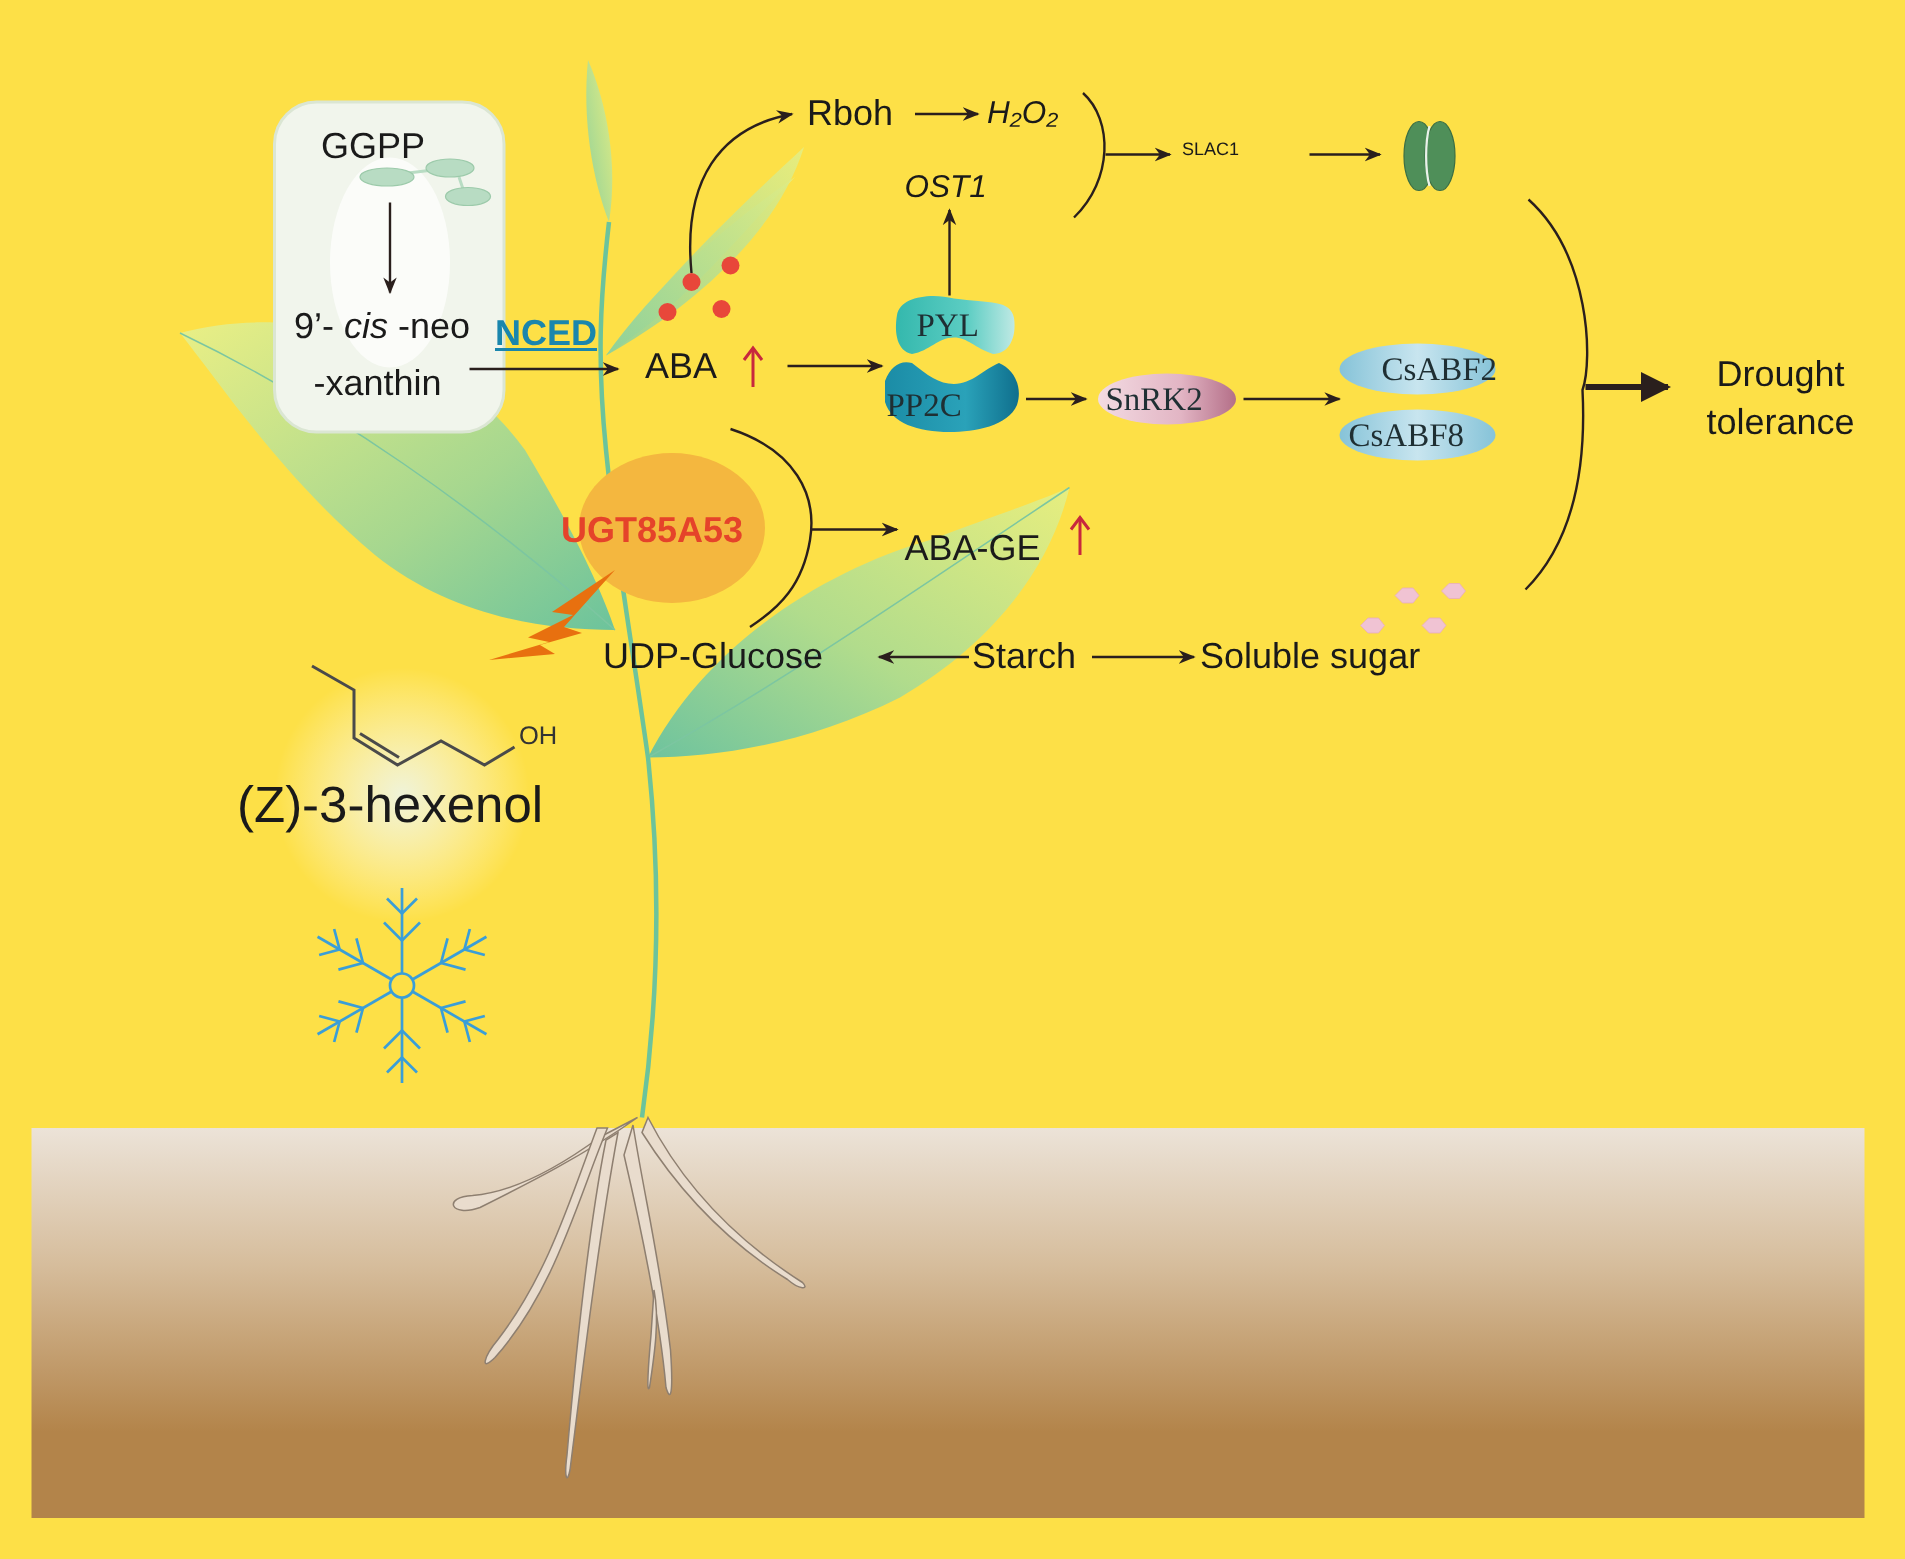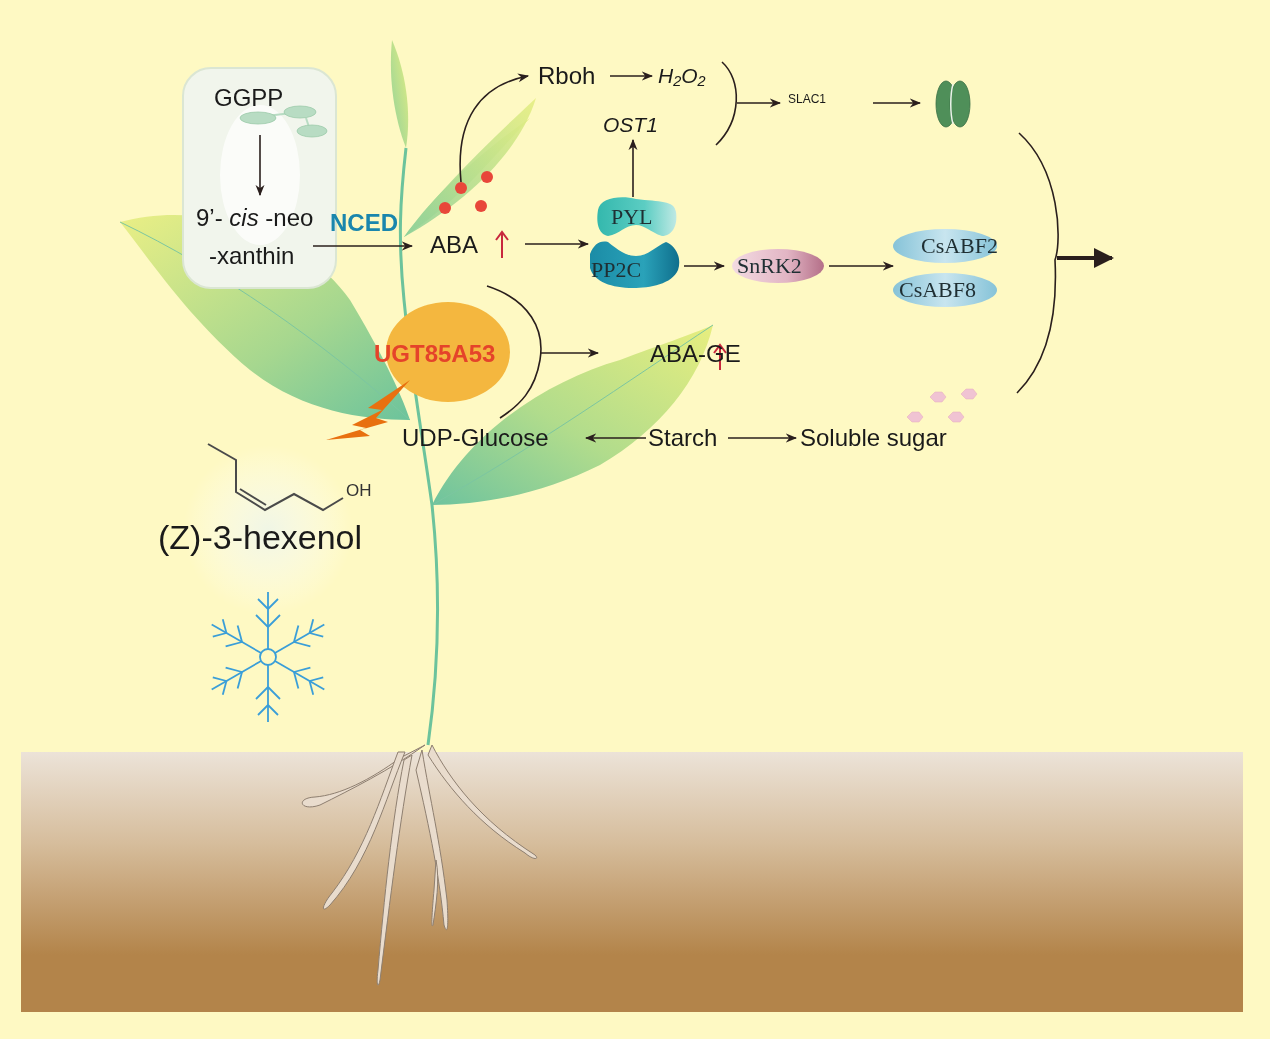--- a/index.html
+++ b/index.html
@@ -1,16 +1,16 @@
 <!DOCTYPE html>
 <html><head>
 <meta charset="utf-8">
 <style>
   html,body{margin:0;padding:0;background:#ffffff;}
-  #stage{position:relative;width:1270px;height:1039px;overflow:hidden;background:#fef9c3;font-family:"Liberation Sans",sans-serif;color:#1a1a1a;}
+  #stage{position:relative;width:1270px;height:1039px;overflow:hidden;background:#fde047;font-family:"Liberation Sans",sans-serif;color:#1a1a1a;}
   svg#art{position:absolute;left:0;top:0;}
   .lbl{position:absolute;white-space:nowrap;line-height:1;}
   .sans{font-family:"Liberation Sans",sans-serif;}
   .serif{font-family:"Liberation Serif",serif;}
   .t24{font-size:24px;}
   .t22{font-size:21px;font-style:italic;}
   .t20{font-size:12px;}
   .nced{color:#1a86ad;font-weight:bold;font-size:24px;}
   .ugt{color:#e5432a;font-weight:bold;font-size:24px;}
   .pill{color:#1f2f33;font-size:22px;}
@@ -202,39 +202,43 @@
     <polyline points="714,353 720,345 726,353"></polyline>
   </g>
 </svg>
 
 <div class="lbl sans t24" style="left:214px;top:86px;">GGPP</div>
 
 <div class="lbl sans t24" style="left:196px;top:206px;">
   <span>9’- </span><i>cis</i><span> -neo</span>
 </div>
 <div class="lbl sans t24" style="left:209px;top:244px;">-xanthin</div>
-<div class="lbl nced" style="left:330px;top:211px;">NCED</div>
+<div class="lbl nced" style="left:330px;top:211px;text-decoration:underline;">NCED</div>
 
 <div class="lbl sans t24" style="left:430px;top:233px;">ABA</div>
 
 <div class="lbl sans t24" style="left:538px;top:64px;text-align:right;">Rboh</div>
 <div class="lbl sans t22" style="left:658px;top:65px;">H₂O₂</div>
 <div class="lbl sans t22" style="left:603px;top:114px;">OST1</div>
 <div class="lbl sans t20" style="left:788px;top:93px;">SLAC1</div>
 
 
 <div class="lbl serif pill" style="left:611px;top:206px;">PYL</div>
 <div class="lbl serif pill" style="left:591px;top:259px;">PP2C</div>
 <div class="lbl serif pill" style="left:737px;top:255px;">SnRK2</div>
 <div class="lbl serif pill" style="left:899px;top:235px;margin-left:22px;">CsABF2</div>
 <div class="lbl serif pill" style="left:899px;top:279px;">CsABF8</div>
 
+<div class="lbl sans t24 center" style="left:1122px;top:234px;width:130px;line-height:32px;">
+  <div>Drought</div>
+  <div>tolerance</div>
+</div>
 
 <div class="lbl ugt" style="left:374px;top:342px;">UGT85A53</div>
-<div class="lbl sans t24" style="left:603px;top:342px;margin-left:47px;">ABA-GE</div>
+<div class="lbl sans t24" style="left:603px;top:354px;">ABA-GE</div>
 
 <div class="lbl sans t24" style="left:402px;top:426px;">UDP-Glucose</div>
 <div class="lbl sans t24" style="left:648px;top:426px;">Starch</div>
 <div class="lbl sans t24" style="left:800px;top:426px;">Soluble sugar</div>
 
 <div class="lbl sans" style="left:346px;top:482px;font-size:17px;color:#333;">OH</div>
 <div class="lbl sans" style="left:158px;top:520px;font-size:34px;">(Z)-3-hexenol</div>
 
 </div>
 

